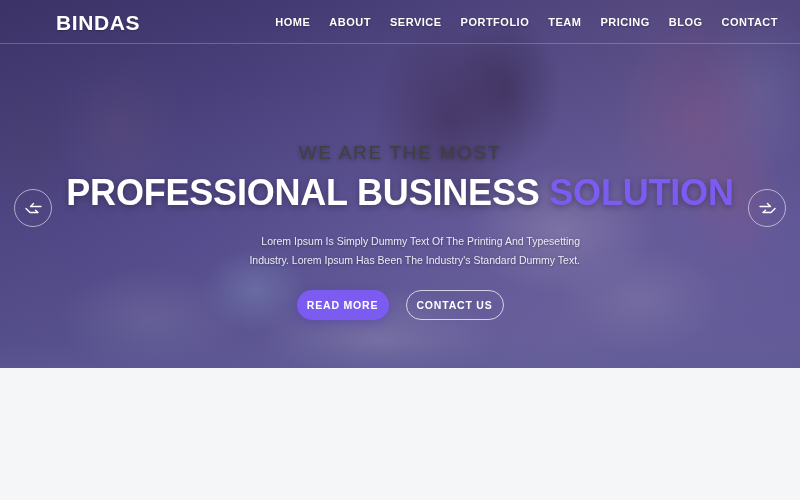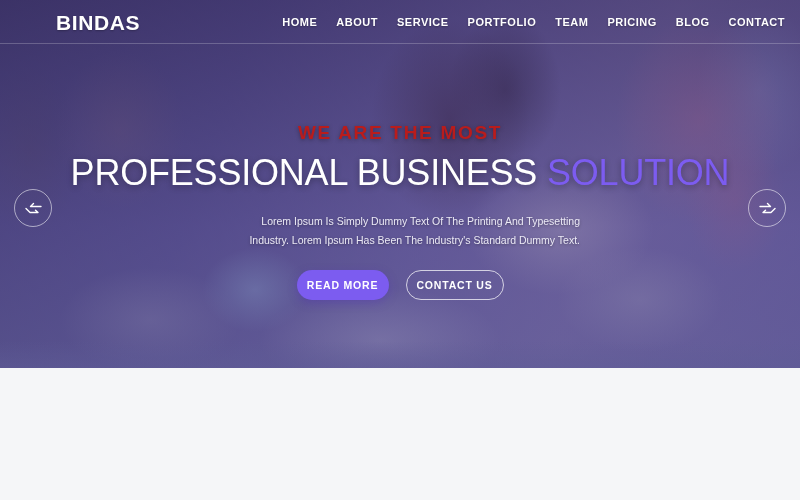--- a/index.html
+++ b/index.html
@@ -51,42 +51,43 @@
   .header-divider {
     position:absolute; left:0; top:43px; width:800px; height:1px;
     background:rgba(255,255,255,.22); z-index:30;
   }
   .logo {
     margin-left:56px;
     color:#ffffff; font-size:21px; font-weight:bold;
     letter-spacing:.6px; line-height:1;
     text-shadow:0 1px 2px rgba(0,0,0,.25);
   }
-  .nav { margin-left:auto; margin-right:15px; display:flex; align-items:center; gap:19px; }
+  .nav { margin-left:auto; margin-right:22px; display:flex; align-items:center; gap:19px; }
   .nav-item {
     color:#ffffff; font-size:11px; font-weight:bold;
     letter-spacing:.5px; text-transform:uppercase;
     white-space:nowrap; cursor:pointer;
     text-shadow:0 1px 2px rgba(0,0,0,.3);
   }
 
   
   .hero-content {
     position:absolute; left:0; top:0; width:800px; height:411px;
     display:flex; flex-direction:column; align-items:center;
     justify-content:flex-start; padding-top:122px; z-index:20;
   }
   .hero-sub {
-    color:#b91c1c; font-size:19px; font-weight:bold;
+    color:#404040; font-size:19px; font-weight:normal;
     letter-spacing:1.7px; text-transform:uppercase;
     text-shadow:0 1px 4px rgba(0,0,0,.35);
+    margin-top:20px;
   }
   .hero-title {
     margin-top:8px;
-    font-size:36px; font-weight:normal; letter-spacing:-.2px;
+    font-size:36px; font-weight:bold; letter-spacing:-.2px;
     color:#ffffff; text-transform:uppercase; white-space:nowrap;
     text-shadow:0 2px 6px rgba(0,0,0,.3);
   }
   .hero-title .accent { color:#7c5cf0; }
   .hero-desc {
     margin-top:18px; width:360px; text-align:right;
     color:#ebe9f5; font-size:10.5px; line-height:1.85;
     text-shadow:0 1px 3px rgba(0,0,0,.35);
   }
   .hero-buttons { margin-top:19px; display:flex; align-items:center; gap:17px; }

